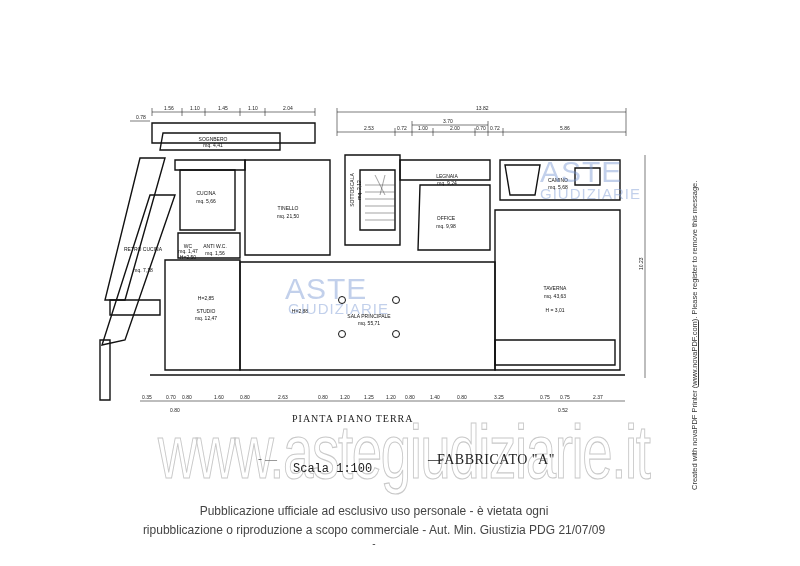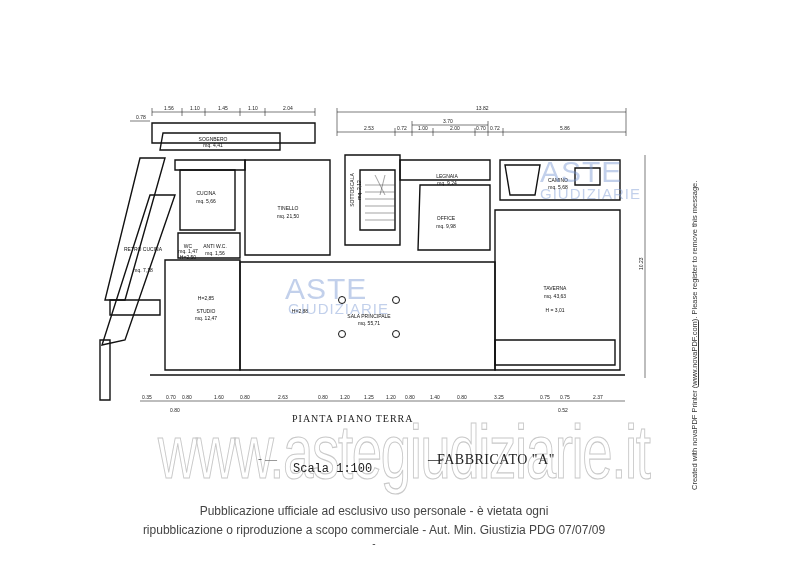--- a/index.html
+++ b/index.html
@@ -188,14 +188,14 @@
 <div class="title" id="left-dash">- —</div>
 <div class="title" id="building-dash">—</div>
 <div class="title" id="building">FABBRICATO "A"</div>
 <div class="title" id="scale">Scala 1:100</div>
 
 <div id="novapdf">
   <span>Created with novaPDF Printer (</span><span class="u">www.novaPDF.com</span><span>). Please register to remove this message.</span>
 </div>
 
 <div class="footer" id="footer1">Pubblicazione ufficiale ad esclusivo uso personale - è vietata ogni</div>
-<div class="footer" id="footer2">ripubblicazione o riproduzione a scopo commerciale - Aut. Min. Giustizia PDG 07/07/09</div>
+<div class="footer" id="footer2">ripubblicazione o riproduzione a scopo commerciale - Aut. Min. Giustizia PDG 21/07/09</div>
 <div class="footer" id="footer3">-</div>
 
 </body></html>

